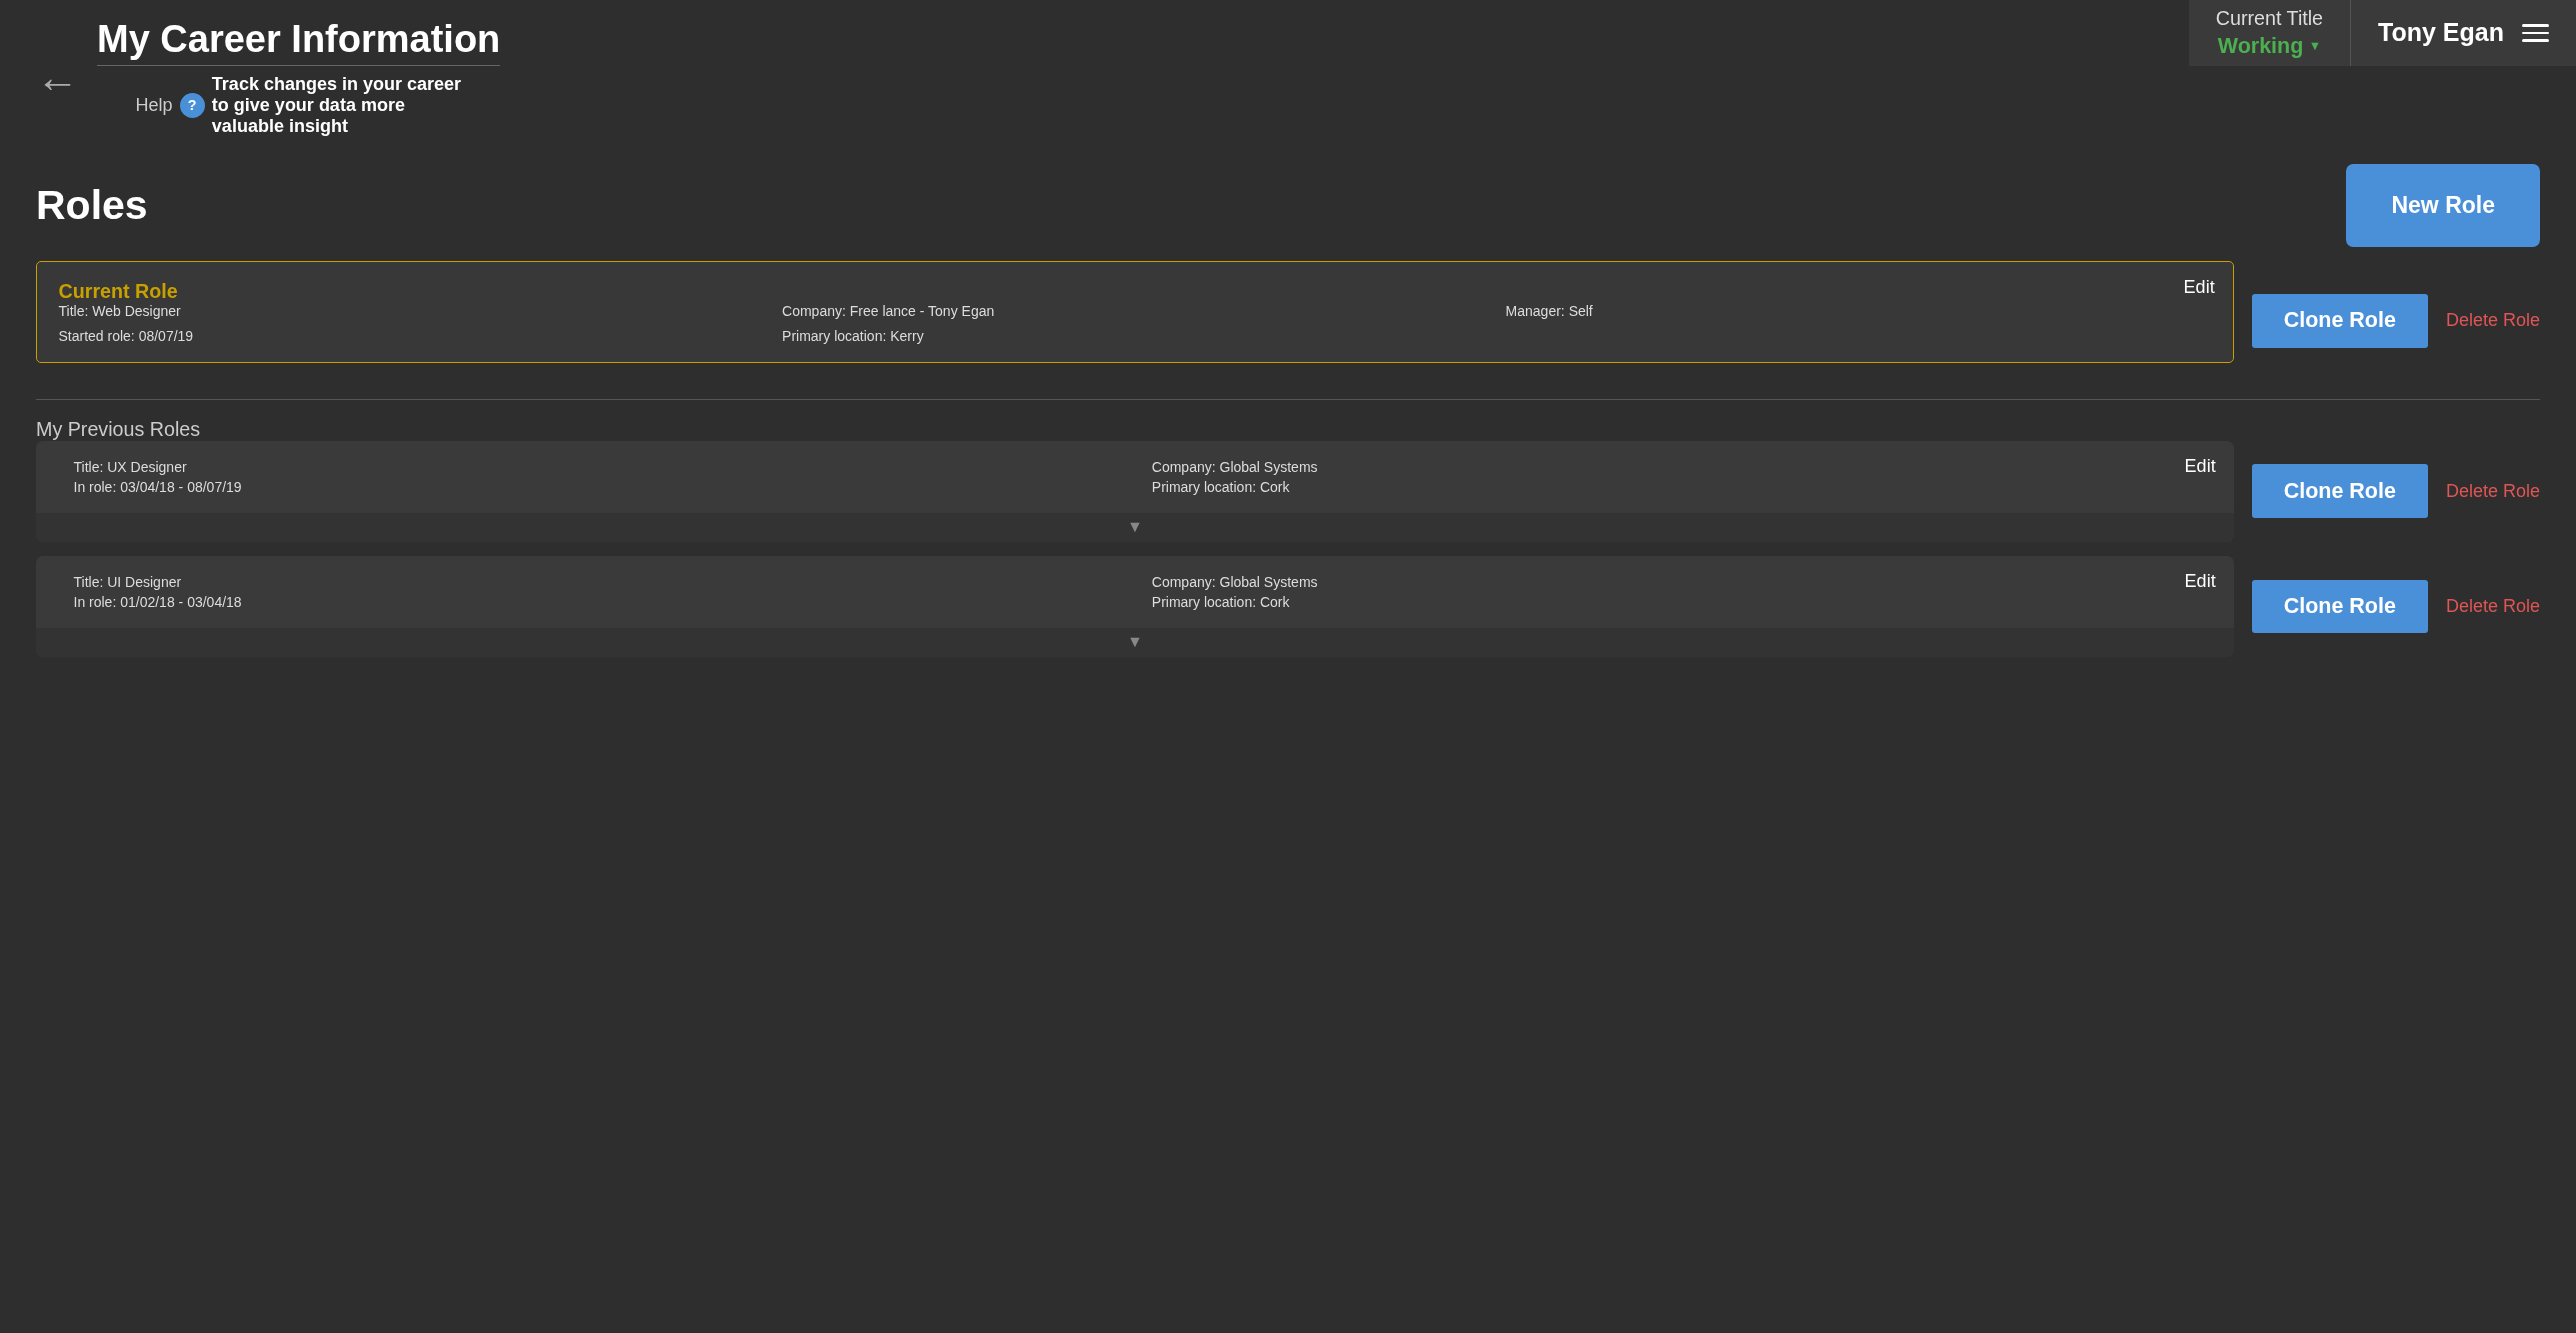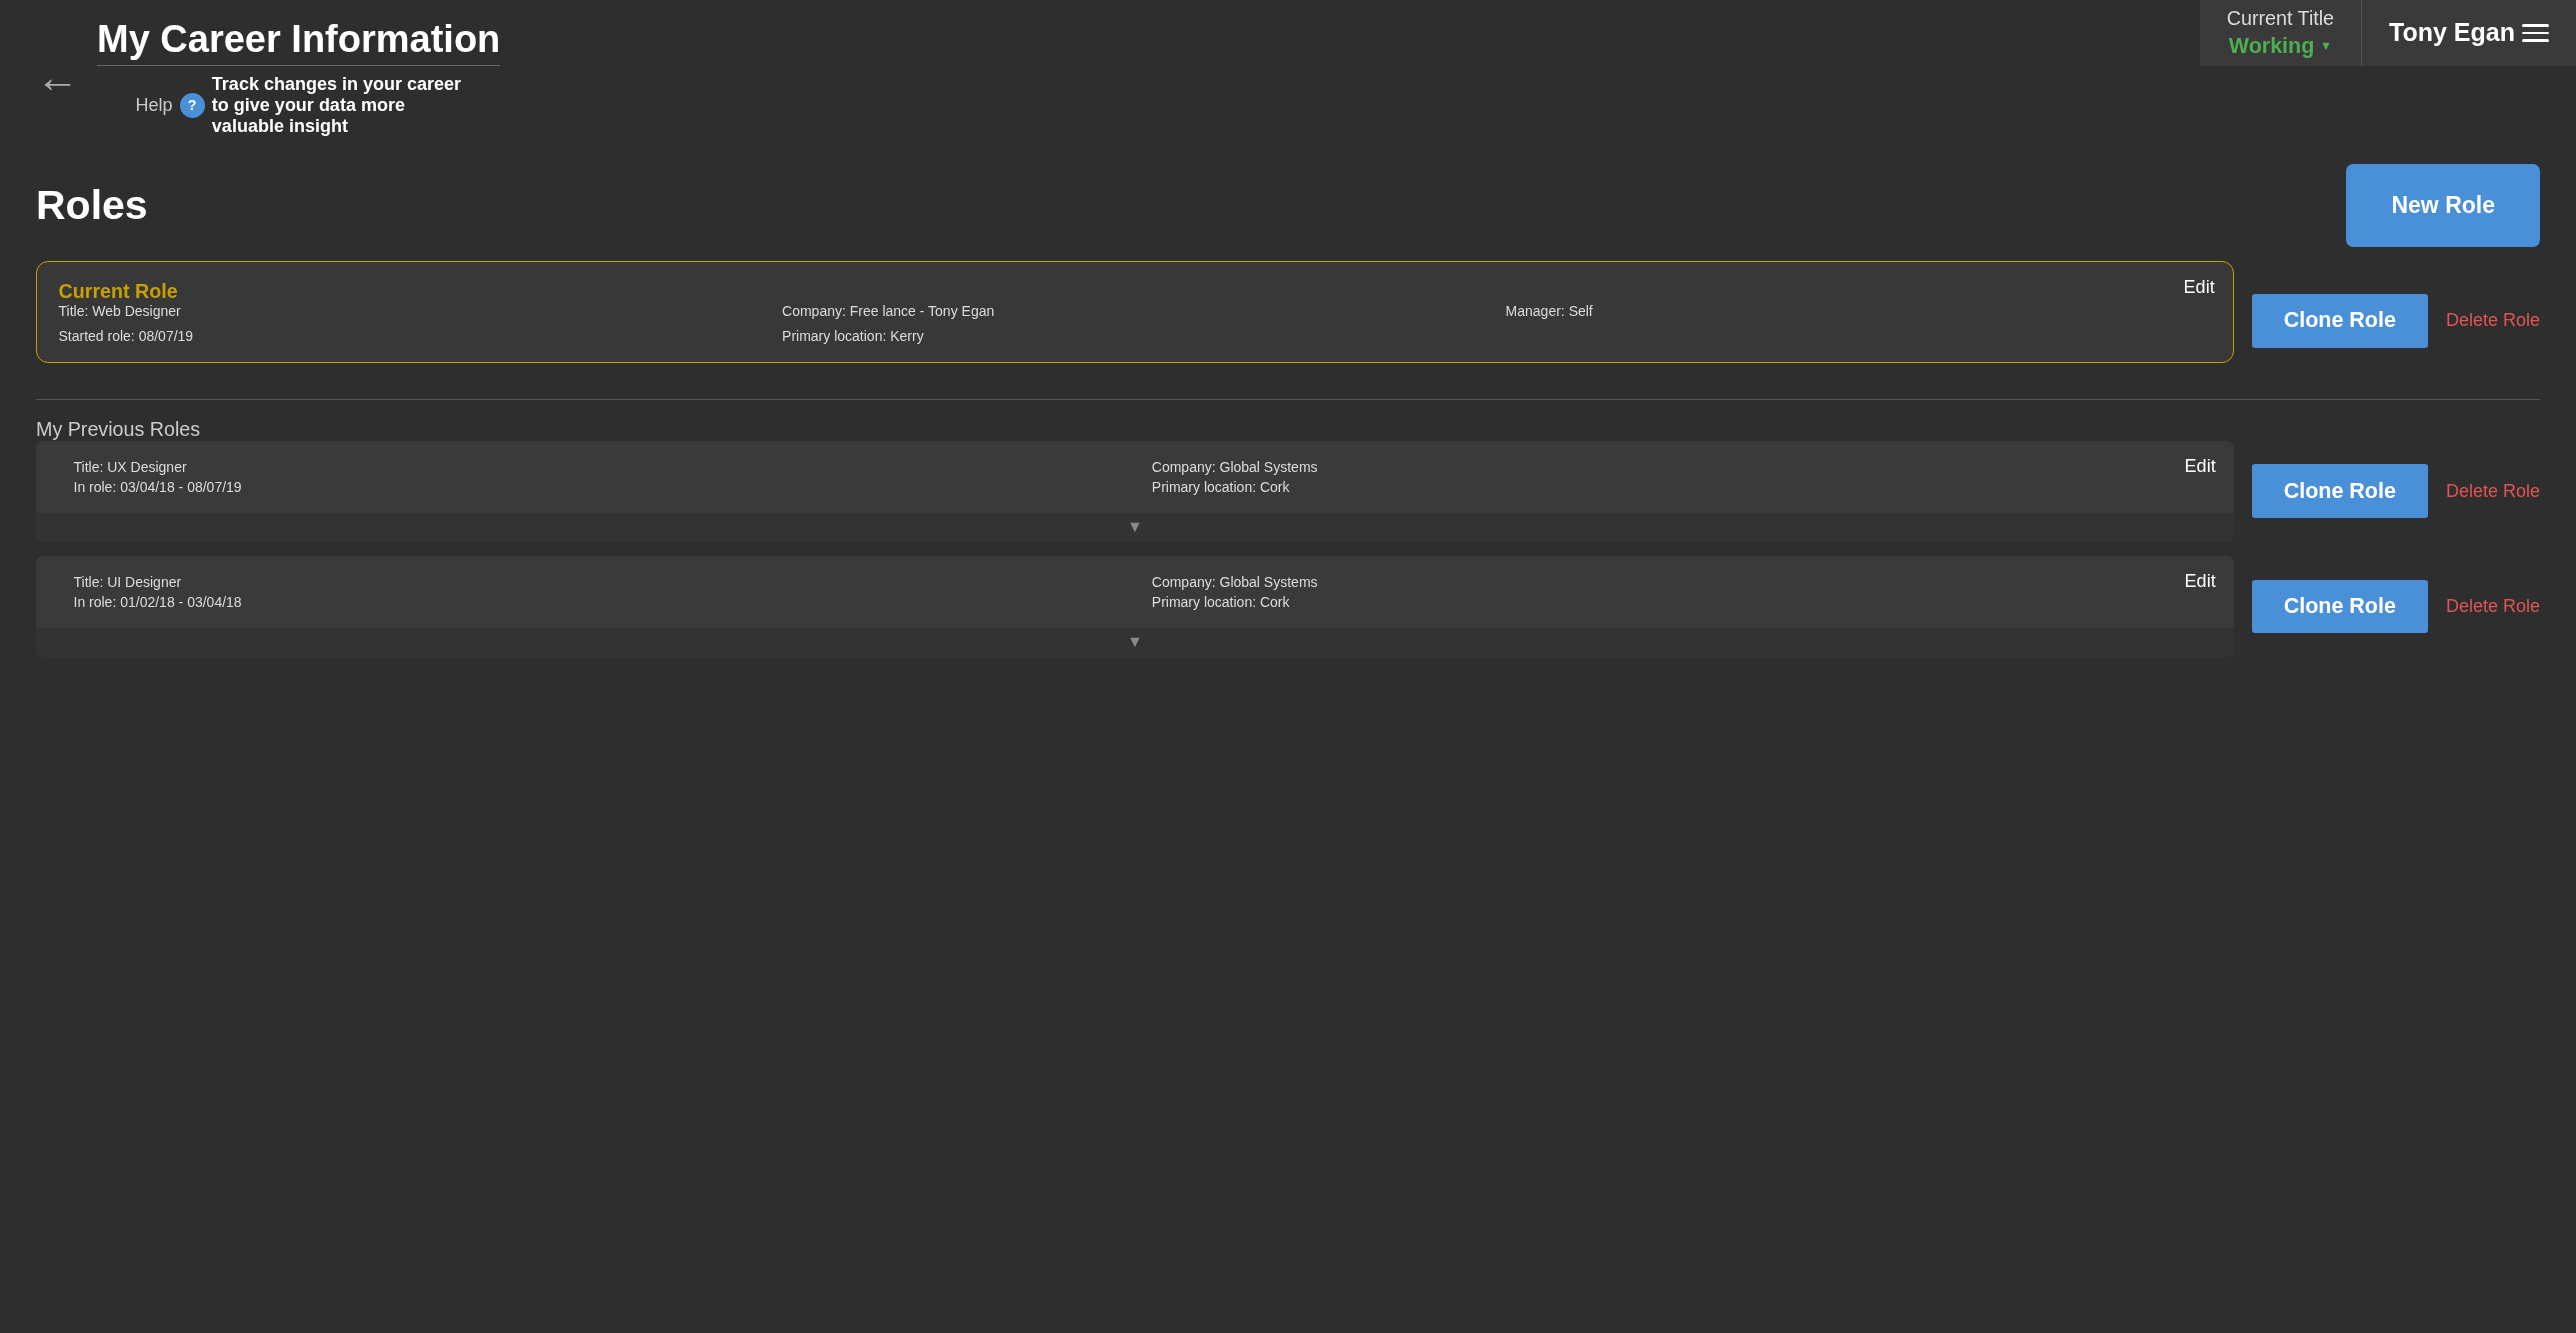--- a/index.html
+++ b/index.html
@@ -126,21 +126,21 @@
 
     .status-dropdown-arrow {
       color: #4caf50;
       font-size: 12.5px;
     }
 
     .user-block {
       background-color: #3a3a3a;
       display: flex;
       align-items: center;
-      gap: 7px;
+      gap: 18px;
       padding: 7.2px 27px;
     }
 
     .user-name {
       font-size: 25px;
       font-weight: bold;
       color: #ffffff;
     }
 
     .hamburger-icon {
@@ -176,21 +176,21 @@
       border-radius: 7.2px;
       padding: 28px 45px;
       font-size: 23px;
       font-weight: bold;
       cursor: pointer;
     }
 
     
     .current-role-card {
       border: 1.8px solid #c8a000;
-      border-radius: 12px;
+      border-radius: 5px;
       padding: 18px 21.5px;
       background-color: #383838;
       position: relative;
       margin-bottom: 18px;
     }
 
     .current-role-label {
       color: #c8a000;
       font-size: 19.7px;
       font-weight: bold;

